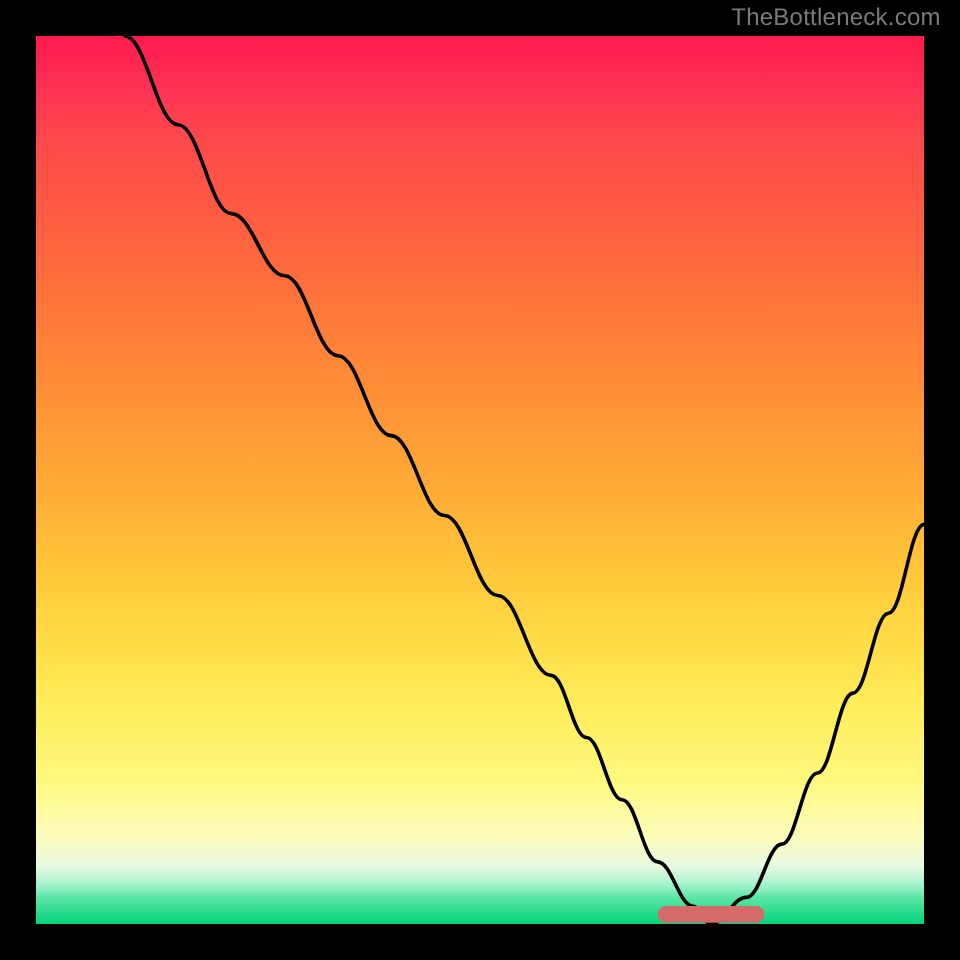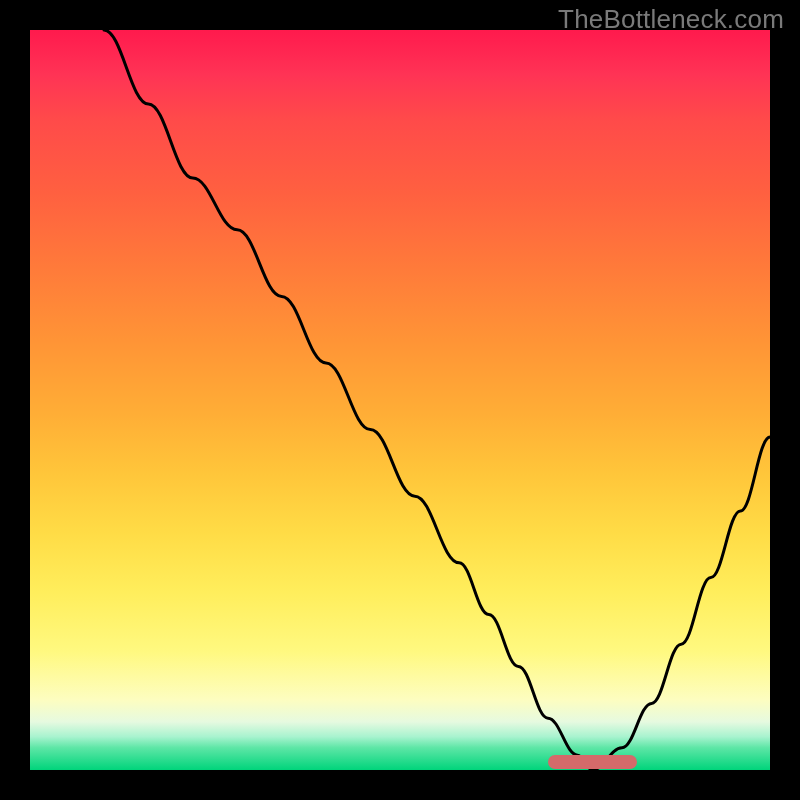--- a/index.html
+++ b/index.html
@@ -42,21 +42,21 @@
       #a8f3cf 95.5%,
       #5de6a6 97%,
       #00d47b 100%
     );
   }
   .watermark {
     position: absolute;
     top: 4px;
     right: 16px;
     color: #7a7a7a;
-    font-size: 26px;
+    font-size: 20px;
     letter-spacing: 0.2px;
     font-weight: 500;
   }
   .curve-svg {
     position: absolute;
     top: 0;
     left: 0;
     width: 740px;
     height: 740px;
   }

